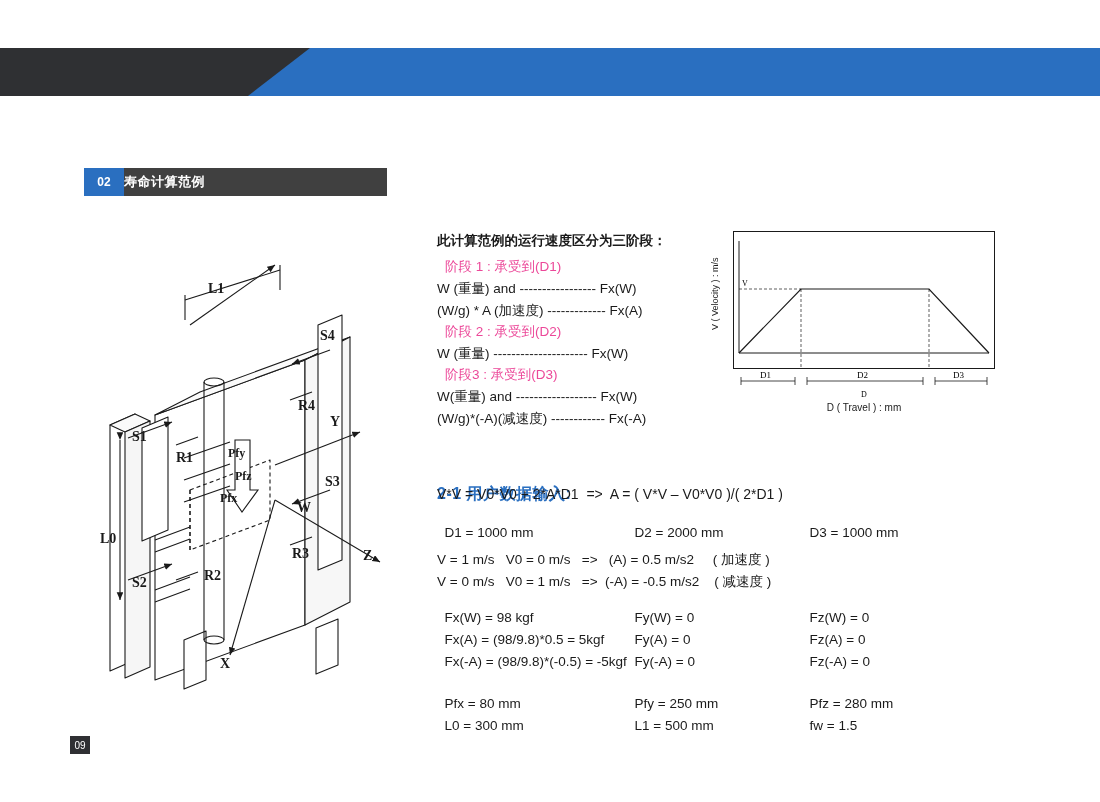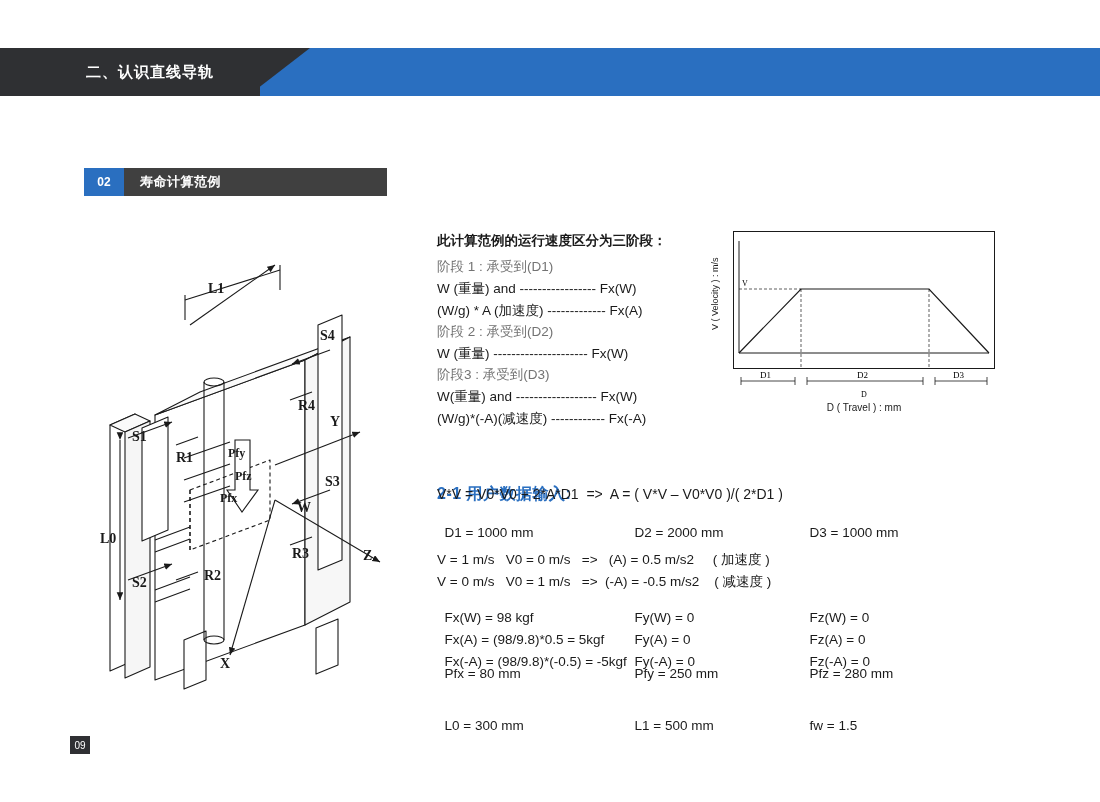--- a/index.html
+++ b/index.html
@@ -85,39 +85,39 @@
     background: #2a6fc0;
     color: #fff;
     font-size: 12px;
     font-weight: bold;
     display: flex;
     align-items: center;
     justify-content: center;
   }
   .section-label {
     position: absolute;
-    left: 56px; top: 0;
+    left: 40px; top: 0;
     height: 28px;
     display: flex;
     align-items: center;
     color: #ffffff;
     font-size: 13px;
     font-weight: bold;
     letter-spacing: 0.5px;
   }
 
   
   .rtext {
     position: absolute;
     left: 437px;
     font-size: 13.5px;
     line-height: 22px;
     white-space: pre;
   }
-  .blue { color: #737373; }
+  .blue { color: #ec4899; margin-left: 8px; }
 
   .heading-1 { top: 230px; font-weight: bold; font-size: 13.5px; }
   .l-p1      { top: 256px; }
   .l-p1a     { top: 278px; }
   .l-p1b     { top: 300px; }
   .l-p2      { top: 321px; }
   .l-p2a     { top: 343px; }
   .l-p3      { top: 364px; }
   .l-p3a     { top: 386px; }
   .l-p3b     { top: 408px; }
@@ -188,23 +188,20 @@
     left: 80px; top: 240px;
     width: 340px; height: 450px;
   }
   .diagram svg { display: block; }
 </style>
 </head>
 <body>
 
 <div class="header">
   <div class="header-blue"></div>
-  <div class="header-tab">
-    <span class="header-title">二、认识直线导轨</span>
-  </div>
 </div>
 
 <div class="section-bar">
   <div class="section-num">02</div>
   <div class="section-label">寿命计算范例</div>
 </div>
 
 <div class="diagram">
   <svg width="340" height="450" viewBox="0 0 340 450">
     <g stroke="#1a1a1a" fill="none" stroke-width="1.1" stroke-linejoin="round">
@@ -326,21 +323,21 @@
 <div class="datarow" style="top:595px">
   <span class="dr-c1">Fx(W) = 98 kgf</span><span class="dr-c2">Fy(W) = 0</span><span class="dr-c3">Fz(W) = 0</span>
 </div>
 <div class="datarow" style="top:617px">
   <span class="dr-c1">Fx(A) = (98/9.8)*0.5 = 5kgf</span><span class="dr-c2">Fy(A) = 0</span><span class="dr-c3">Fz(A) = 0</span>
 </div>
 <div class="datarow" style="top:639px">
   <span class="dr-c1">Fx(-A) = (98/9.8)*(-0.5) = -5kgf</span><span class="dr-c2">Fy(-A) = 0</span><span class="dr-c3">Fz(-A) = 0</span>
 </div>
 
-<div class="datarow" style="top:651px">
+<div class="datarow" style="top:681px">
   <span class="dr-c1">Pfx = 80 mm</span><span class="dr-c2">Pfy = 250 mm</span><span class="dr-c3">Pfz = 280 mm</span>
 </div>
 <div class="datarow" style="top:703px">
   <span class="dr-c1">L0 = 300 mm</span><span class="dr-c2">L1 = 500 mm</span><span class="dr-c3">fw = 1.5</span>
 </div>
 
 <div class="chart-box">
   <svg class="chart-svg" width="262" height="168" viewBox="0 0 262 168">
 
     <rect x="0.5" y="0.5" width="261" height="137" fill="none" stroke="#1a1a1a" stroke-width="1"></rect>

